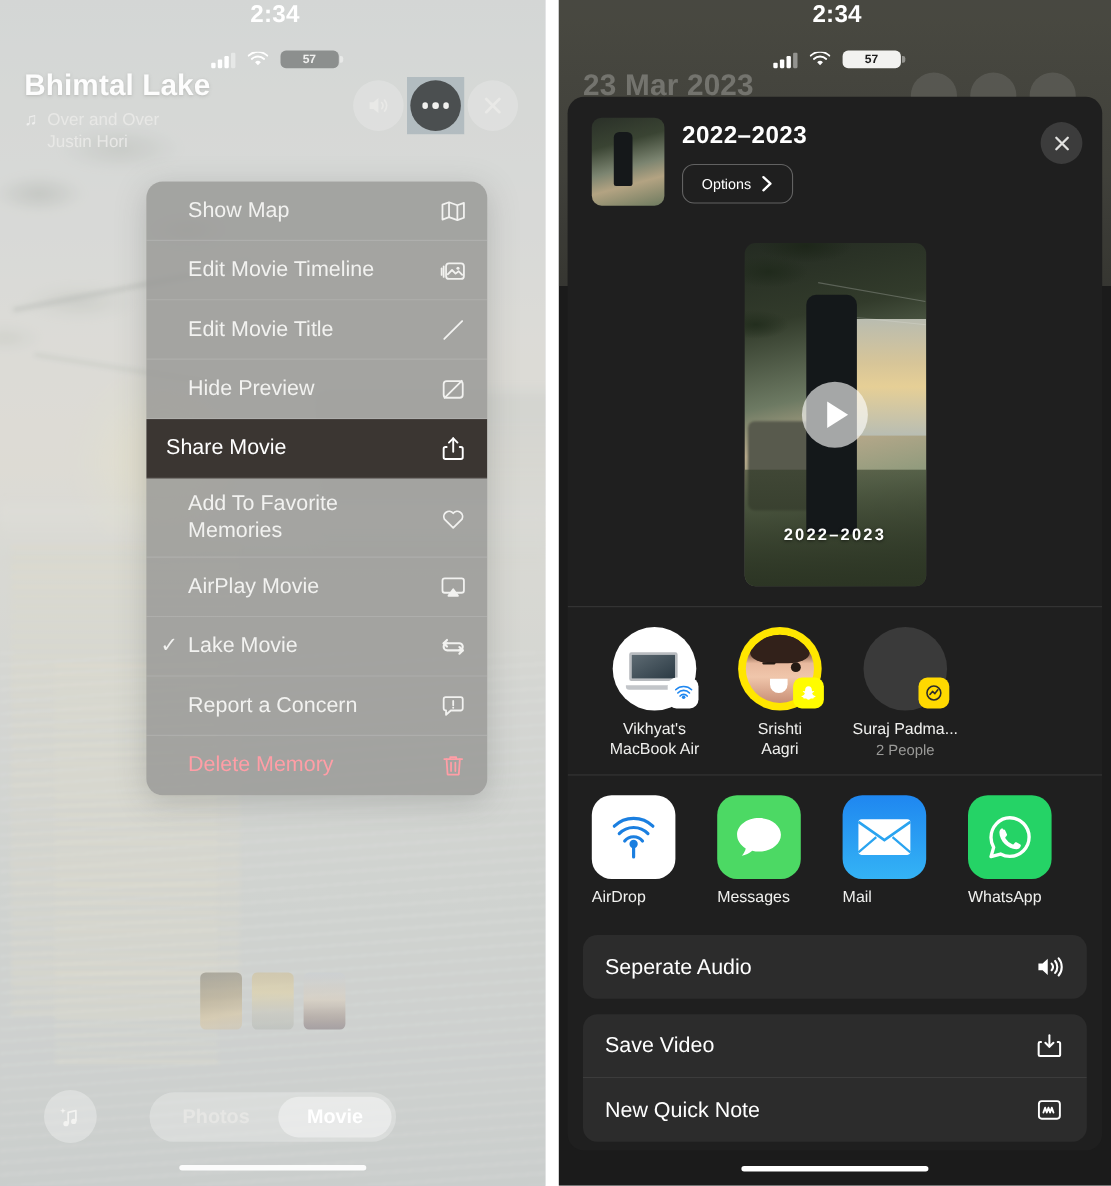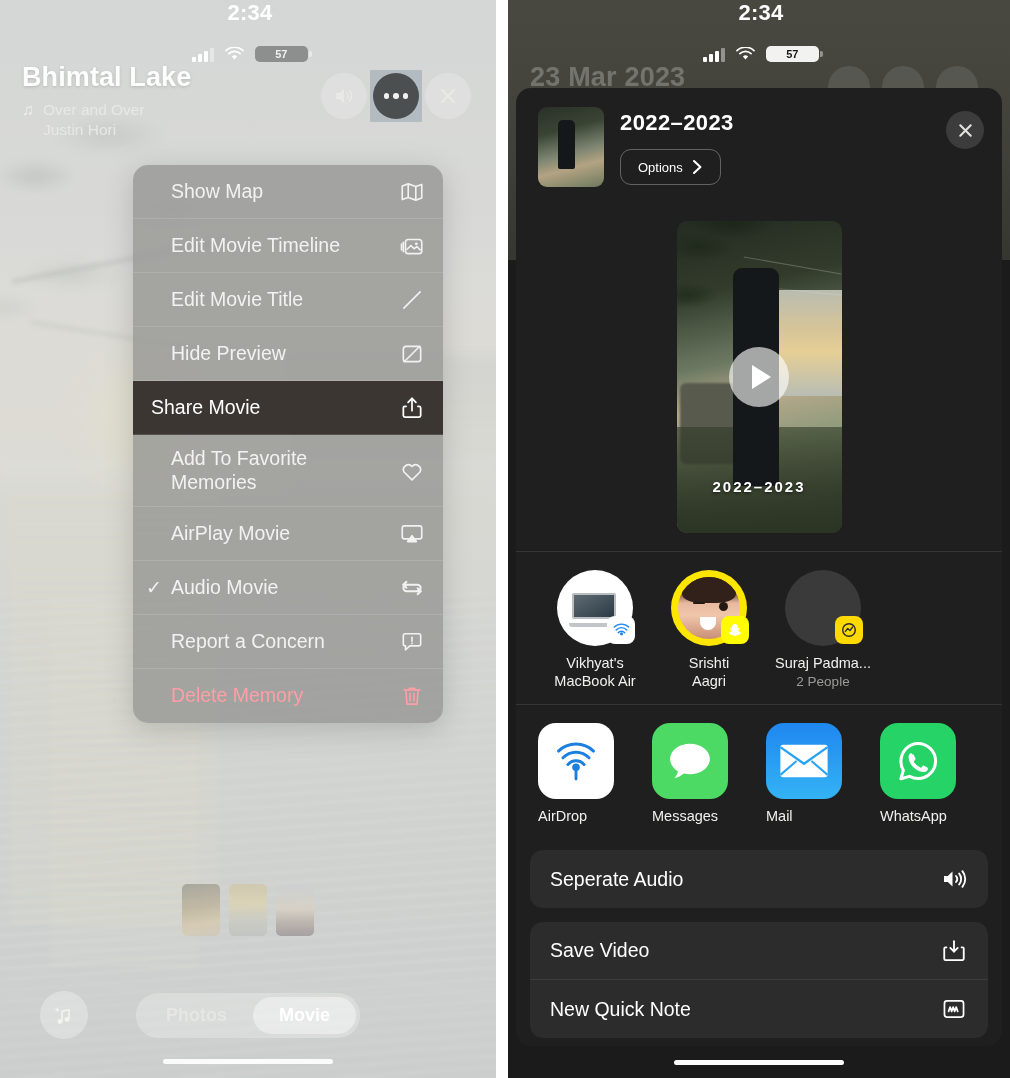--- a/index.html
+++ b/index.html
@@ -467,21 +467,21 @@
         <span class="ctx-ico">
           <svg viewBox="0 0 24 24" fill="none" stroke="currentColor" stroke-width="1.5">
             <rect x="3" y="4.5" width="18" height="12" rx="2"></rect>
             <path d="M12 13.5 16 19H8Z" fill="currentColor" stroke-linejoin="round"></path>
           </svg>
         </span>
       </div>
 
       <div class="ctx-item">
         <span class="ctx-check">✓</span>
-        <span class="ctx-label">Audio Movie</span>
+        <span class="ctx-label">Lake Movie</span>
         <span class="ctx-ico">
           <svg viewBox="0 0 24 24" fill="none" stroke="currentColor" stroke-width="1.8" stroke-linecap="round" stroke-linejoin="round">
             <path d="M4 9h13a3 3 0 0 1 0 6"></path>
             <path d="M6.8 6.2 4 9l2.8 2.8"></path>
             <path d="M20 15H7a3 3 0 0 1 0-6"></path>
             <path d="M17.2 17.8 20 15l-2.8-2.8"></path>
           </svg>
         </span>
       </div>
 

